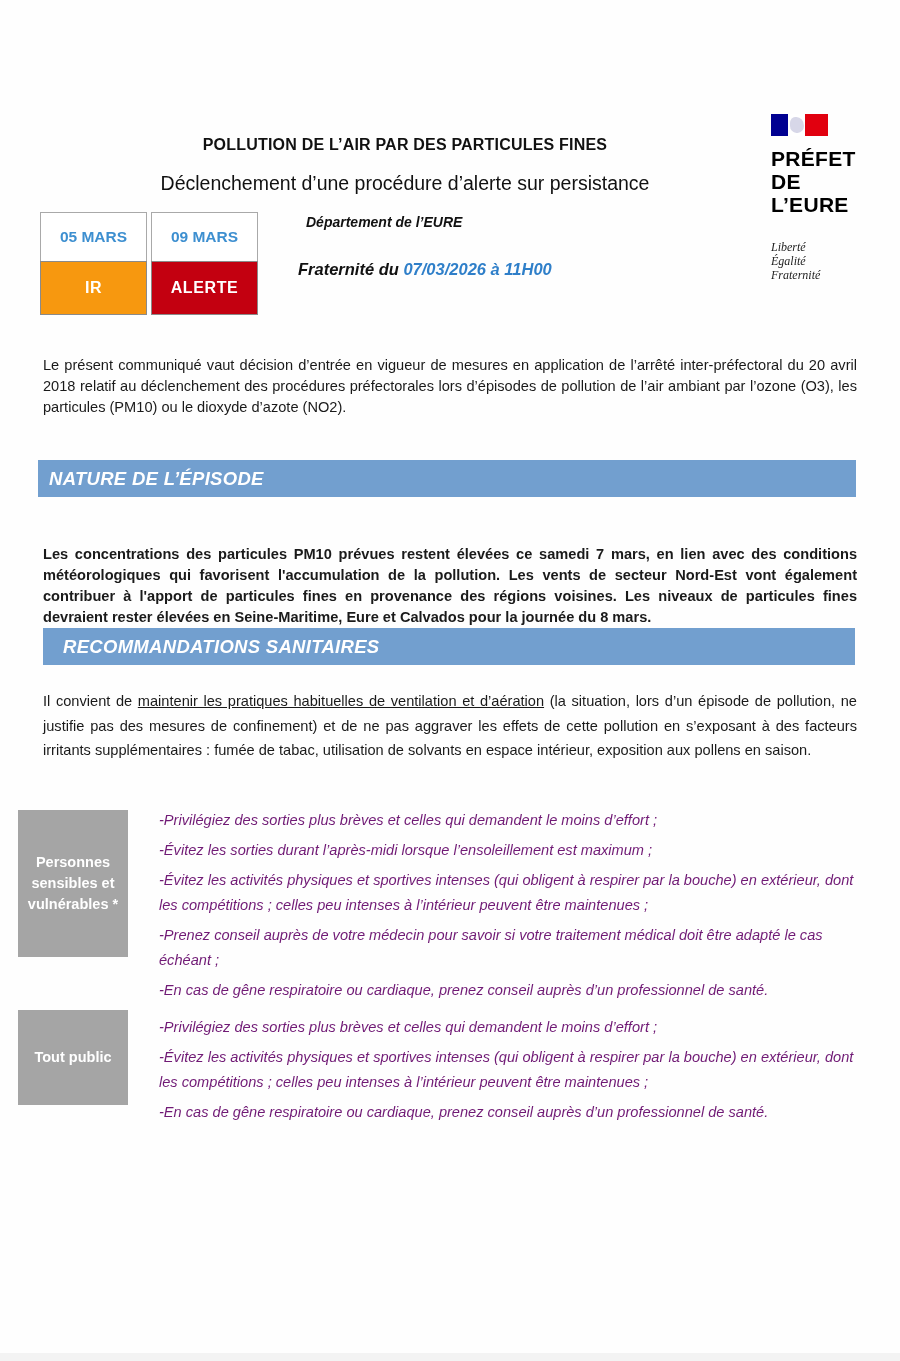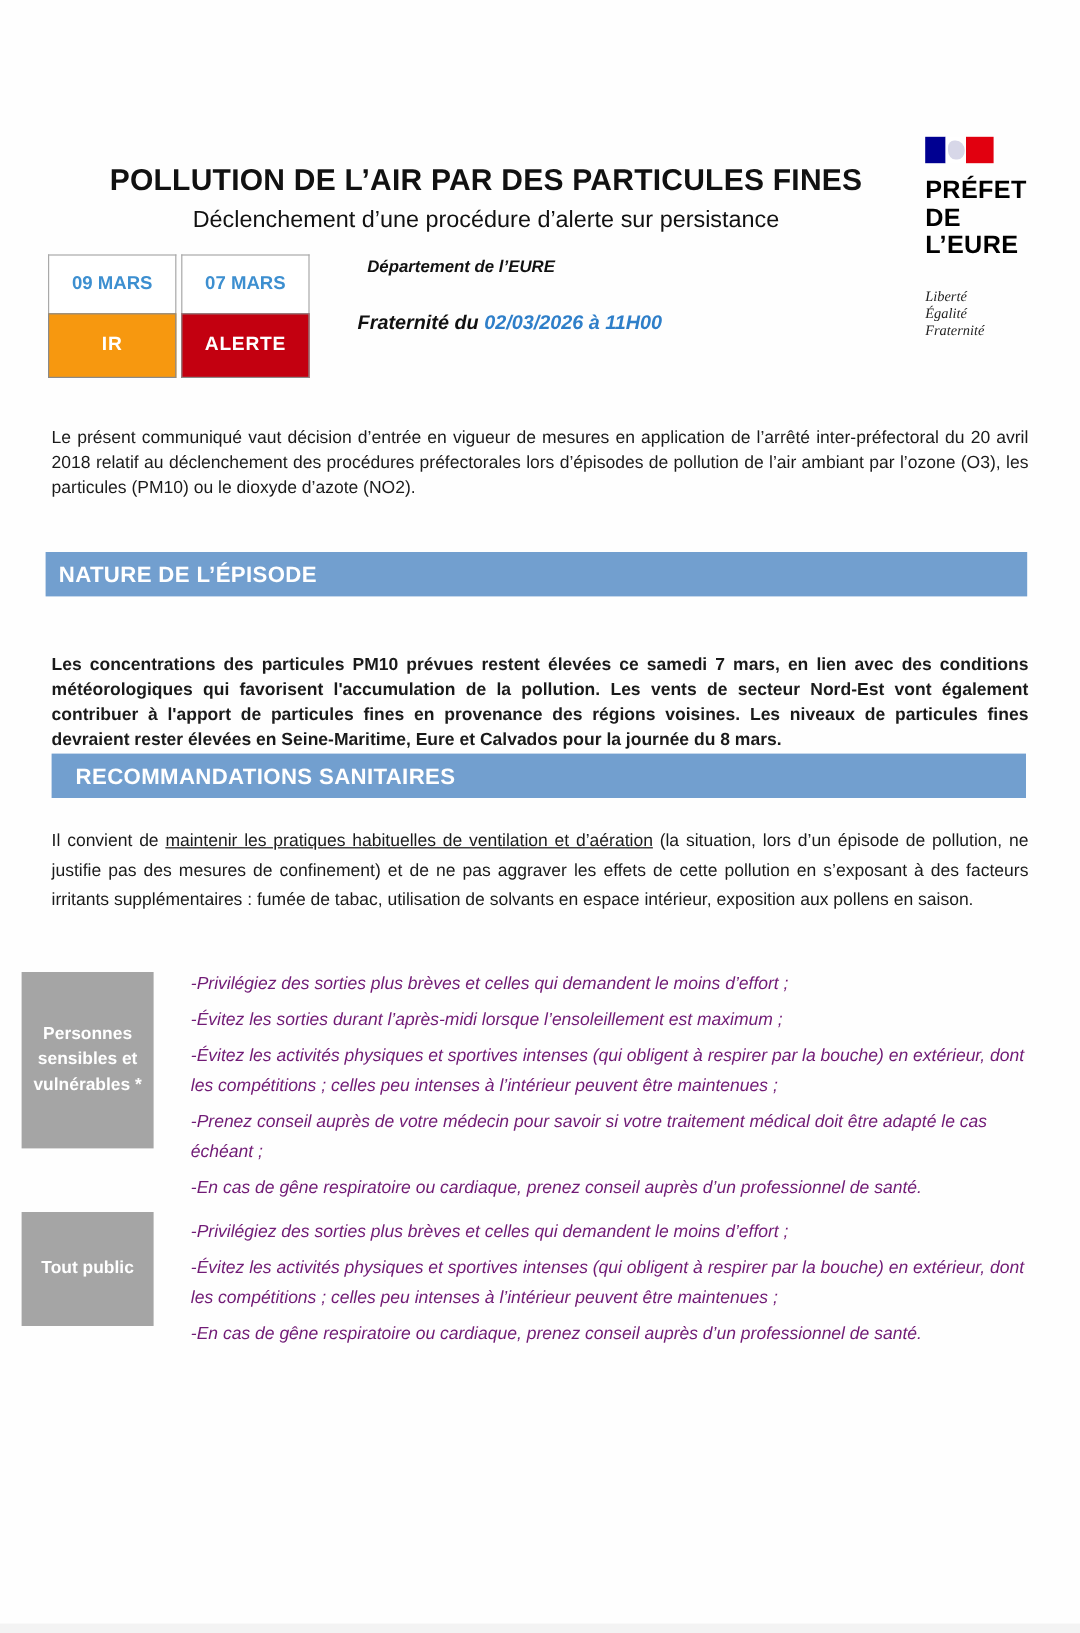--- a/index.html
+++ b/index.html
@@ -2,21 +2,21 @@
 <html><head>
 <meta charset="utf-8">
 <style>
   html, body { margin: 0; padding: 0; }
   body {
     width: 900px; height: 1361px; position: relative; overflow: hidden;
     background: #fefefe; font-family: "Liberation Sans", "DejaVu Sans", sans-serif; color: #1a1a1a;
   }
   .footer-band { position: absolute; left: 0; right: 0; top: 1353px; height: 8px; background: #f3f3f3; }
 
-  .title1 { position: absolute; left: 0; width: 810px; top: 136px; text-align: center; font-weight: bold; font-size: 25px; letter-spacing: 0.2px; color: #111; }
+  .title1 { position: absolute; left: 0; width: 810px; top: 136px; text-align: center; font-weight: bold; font-size: 16px; letter-spacing: 0.2px; color: #111; }
   .title2 { position: absolute; left: 0; width: 810px; top: 172px; text-align: center; font-weight: normal; font-size: 19.5px; color: #111; }
 
   
   .logo { position: absolute; left: 771px; top: 114px; width: 110px; }
   .flag { width: 57px; height: 22px; display: flex; }
   .flag .blue { width: 17px; background: #000091; }
   .flag .white { width: 17px; background: #fff; position: relative; }
   .flag .red { width: 23px; background: #e1000f; }
   .flag .white::after { content: ""; position: absolute; left: 2px; top: 3px; width: 14px; height: 16px; background: #d7d7e8; border-radius: 40% 60% 50% 50%; }
   .logo-title { margin-top: 11px; font-weight: bold; font-size: 21px; line-height: 23px; color: #000; letter-spacing: 0.3px; }
@@ -34,21 +34,21 @@
   .dept { position: absolute; left: 306px; top: 214px; font-style: italic; font-weight: bold; font-size: 14px; color: #111; }
   .comm { position: absolute; left: 298px; top: 260px; font-style: italic; font-weight: bold; font-size: 16.5px; color: #111; }
   .comm .dt { color: #2f7fc9; }
 
   .para { position: absolute; left: 43px; width: 814px; font-size: 14.6px; line-height: 21px; text-align: justify; color: #1a1a1a; }
   .p-intro { top: 355px; }
   .p-nature { top: 544px; font-weight: bold; line-height: 21px; }
   .p-reco { top: 689px; line-height: 24.5px; }
   .p-reco u { text-decoration: underline; }
 
-  .banner { position: absolute; height: 37px; background: #729fcf; color: #fff; font-weight: bold; font-size: 18.5px; letter-spacing: 0.3px; display: flex; align-items: center; padding-left: 11px; box-sizing: border-box; }
+  .banner { position: absolute; height: 37px; background: #729fcf; color: #fff; font-weight: bold; font-size: 18.5px; letter-spacing: 0.3px; display: flex; align-items: center; padding-left: 11px; box-sizing: border-box; font-style: italic; }
   .b1 { left: 38px; width: 818px; top: 460px; }
   .b2 { left: 43px; width: 812px; top: 628px; padding-left: 20px; }
 
   .group-box { position: absolute; left: 18px; width: 110px; background: #a5a5a5; color: #fff; font-weight: bold; font-size: 14.5px; line-height: 21px; text-align: center; display: flex; align-items: center; justify-content: center; box-sizing: border-box; }
   .g1 { top: 810px; height: 147px; }
   .g2 { top: 1010px; height: 95px; }
 
   .rec-list { position: absolute; left: 159px; width: 700px; font-style: italic; font-size: 14.6px; color: #701a75; }
   .rec-list .item { line-height: 25px; margin-bottom: 5px; }
   .rl1 { top: 808px; }
@@ -71,30 +71,30 @@
     <div>DE L’EURE</div>
   </div>
   <div class="motto">
     <div>Liberté</div>
     <div>Égalité</div>
     <div>Fraternité</div>
   </div>
 </div>
 
 <div class="status s1">
-  <div class="date">09 MARS</div>
+  <div class="date">05 MARS</div>
   <div class="level">IR</div>
 </div>
 <div class="status s2">
-  <div class="date">07 MARS</div>
+  <div class="date">09 MARS</div>
   <div class="level">ALERTE</div>
 </div>
 
 <div class="dept">Département de l’EURE</div>
-<div class="comm"><span>Fraternité du </span><span class="dt">02/03/2026 à 11H00</span></div>
+<div class="comm"><span>Fraternité du </span><span class="dt">07/03/2026 à 11H00</span></div>
 
 <div class="para p-intro">Le présent communiqué vaut décision d’entrée en vigueur de mesures en application de l’arrêté inter-préfectoral du 20 avril 2018 relatif au déclenchement des procédures préfectorales lors d’épisodes de pollution de l’air ambiant par l’ozone (O3), les particules (PM10) ou le dioxyde d’azote (NO2).</div>
 
 <div class="banner b1">NATURE DE L’ÉPISODE</div>
 <div class="para p-nature">Les concentrations des particules PM10 prévues restent élevées ce samedi 7 mars, en lien avec des conditions météorologiques qui favorisent l'accumulation de la pollution. Les vents de secteur Nord-Est vont également contribuer à l'apport de particules fines en provenance des régions voisines. Les niveaux de particules fines devraient rester élevées en Seine-Maritime, Eure et Calvados pour la journée du 8 mars.</div>
 
 <div class="banner b2">RECOMMANDATIONS SANITAIRES</div>
 <div class="para p-reco"><span>Il convient de </span><u>maintenir les pratiques habituelles de ventilation et d’aération</u><span> (la situation, lors d’un épisode de pollution, ne justifie pas des mesures de confinement) et de ne pas aggraver les effets de cette pollution en s’exposant à des facteurs irritants supplémentaires : fumée de tabac, utilisation de solvants en espace intérieur, exposition aux pollens en saison.</span></div>
 
 <div class="group-box g1">Personnes sensibles et vulnérables *</div>

